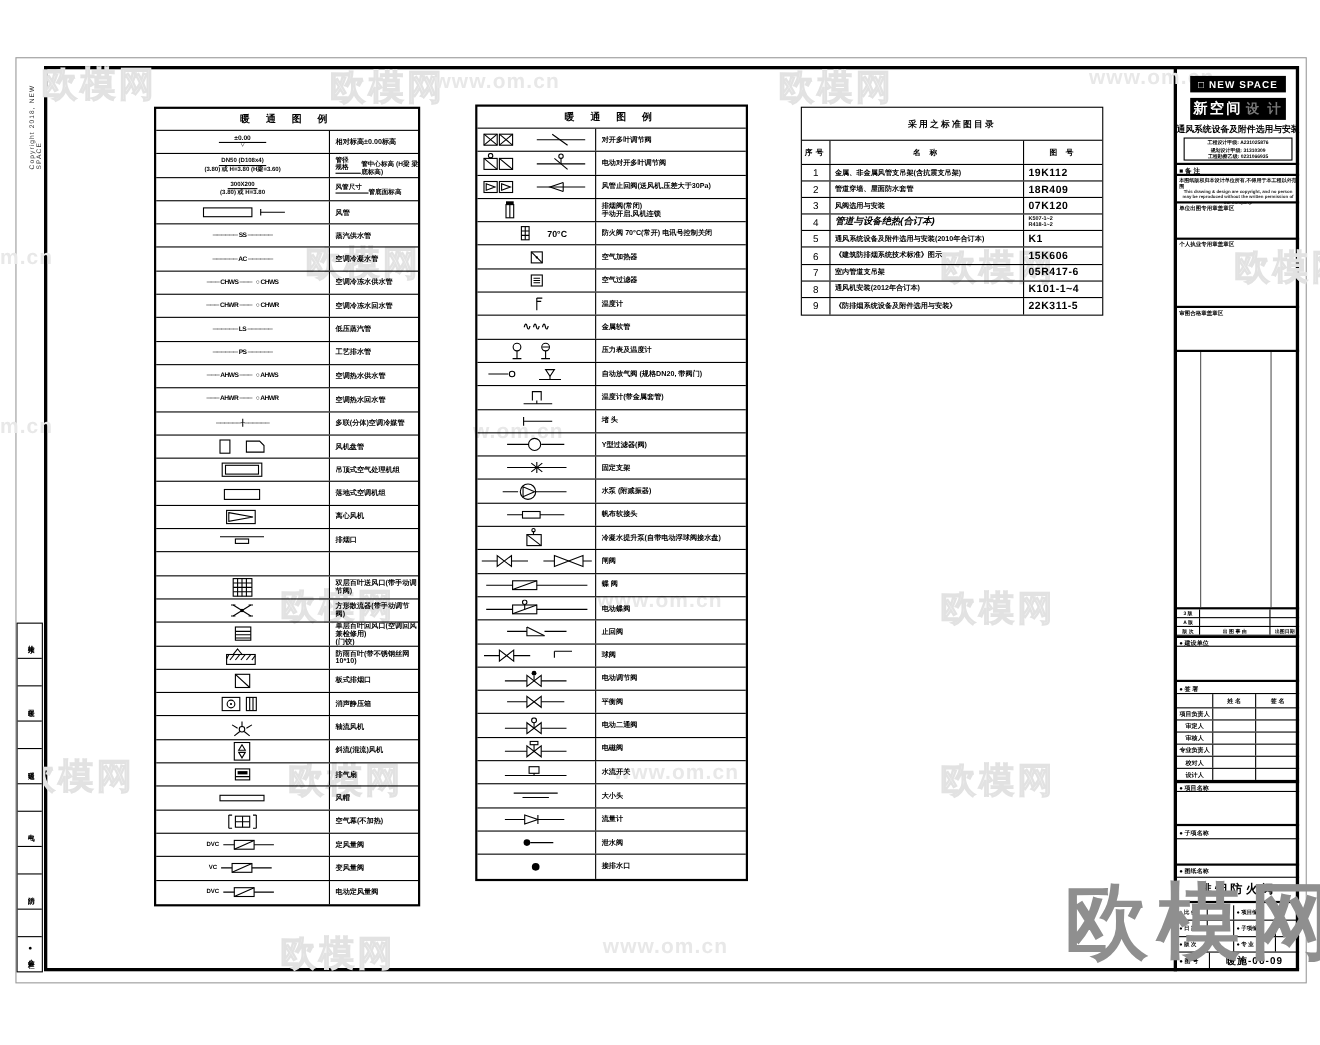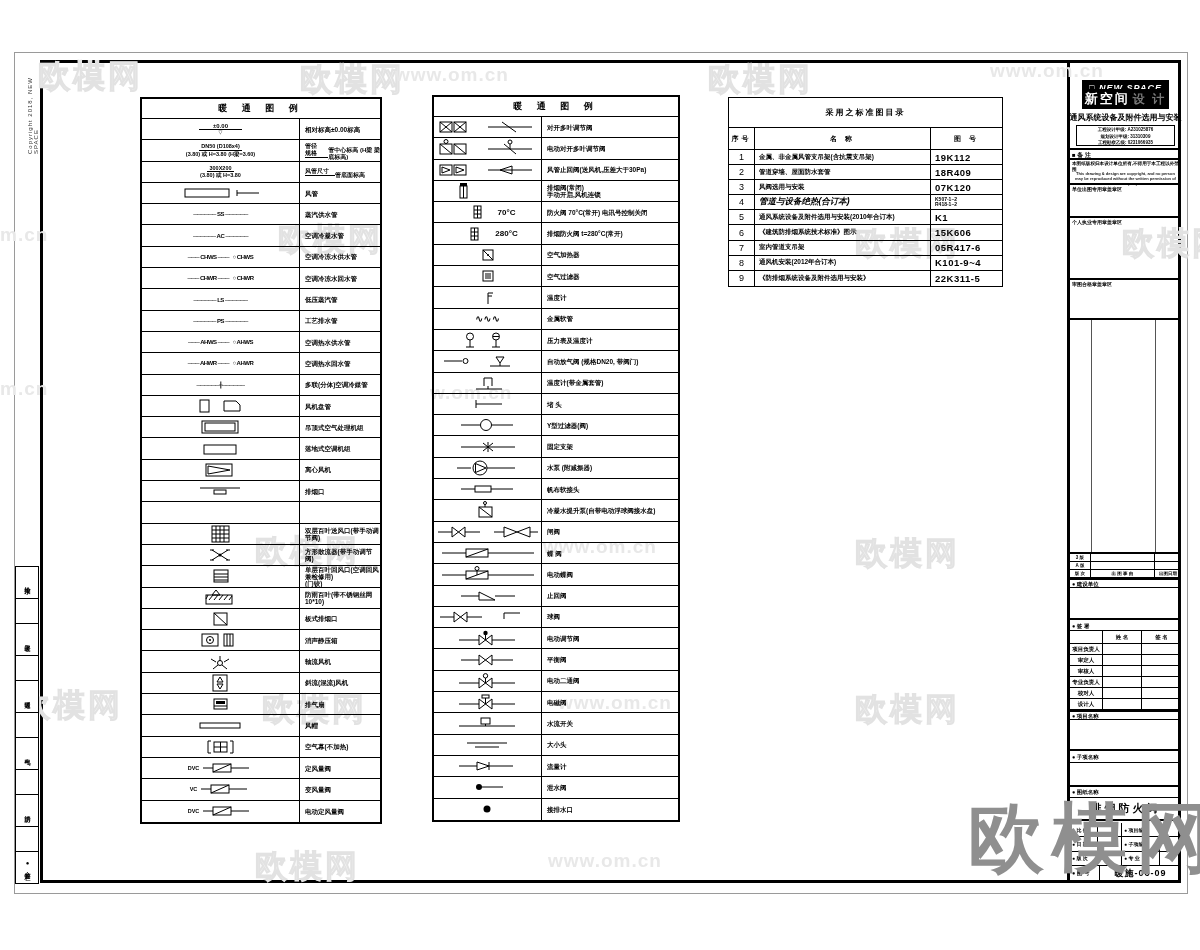--- a/index.html
+++ b/index.html
@@ -503,32 +503,20 @@
               <line x1="17.5" y1="2" x2="17.5" y2="14"></line>
               <line x1="14" y1="6" x2="21" y2="6"></line>
               <line x1="14" y1="10" x2="21" y2="10"></line>
             </svg>
             <span class="firetx">70°C</span>
           </div>
           <div class="clab" style="width: 136px;">防火阀  70°C(常开) 电讯号控制关闭</div>
         </div>
         <div class="lrow" style="height: 21.3px;">
           <div class="csym" style="width: 108px;">
-            <svg width="34" height="16">
-              <rect x="14" y="2" width="7" height="12"></rect>
-              <line x1="17.5" y1="2" x2="17.5" y2="14"></line>
-              <line x1="14" y1="6" x2="21" y2="6"></line>
-              <line x1="14" y1="10" x2="21" y2="10"></line>
-            </svg>
-            <span class="firetx">280°C</span>
-          </div>
-          <div class="clab" style="width: 136px;">排烟防火阀  t=280°C(常开)</div>
-        </div>
-        <div class="lrow" style="height: 21.3px;">
-          <div class="csym" style="width: 108px;">
             <svg width="60" height="16">
               <rect x="25" y="3" width="10" height="10"></rect>
               <line x1="25" y1="3" x2="35" y2="13"></line>
               <circle cx="30" cy="8" r="1" class="f"></circle>
             </svg>
           </div>
           <div class="clab" style="width: 136px;">空气加热器</div>
         </div>
         <div class="lrow" style="height: 21.3px;">
           <div class="csym" style="width: 108px;">
@@ -851,32 +839,32 @@
           <div class="std-c std-code">15K606</div>
         </div>
         <div class="std-row" style="height: 15.1px;">
           <div class="std-c std-no">7</div>
           <div class="std-c std-name">室内管道支吊架</div>
           <div class="std-c std-code">05R417-6</div>
         </div>
         <div class="std-row" style="height: 15.1px;">
           <div class="std-c std-no">8</div>
           <div class="std-c std-name">通风机安装(2012年合订本)</div>
-          <div class="std-c std-code">K101-9~4</div>
+          <div class="std-c std-code">K101-1~4</div>
         </div>
         <div class="std-row" style="height: 15.1px;">
           <div class="std-c std-no">9</div>
           <div class="std-c std-name">《防排烟系统设备及附件选用与安装》</div>
           <div class="std-c std-code">22K311-5</div>
         </div>
       </div>
   </div>
 
   <div class="abs tb" style="top:60px;height:823px;">
-    <div class="tb-sec" id="tb-logo1" style="top:20px;left:12px;width:87px;height:15px;font-style:italic;">□ NEW SPACE</div>
+    <div class="tb-sec" id="tb-logo1" style="top:9px;left:12px;width:87px;height:15px;">□ NEW SPACE</div>
     <div class="tb-sec" id="tb-logo2" style="top:29px;left:12px;width:87px;height:20px;">
       <span class="lm">新空间</span>
       <span class="ls">设 计</span>
     </div>
     <div class="tb-sec" id="tb-company" style="top:51px;height:12px;">通风系统设备及附件选用与安装</div>
     <div class="tb-sec" id="tb-cred" style="top:65px;left:6px;width:99px;height:21px;">
       <div>工程设计甲级: A231025876</div>
       <div>规划设计甲级: 31310309</div>
       <div>工程勘察乙级: 0231066935</div>
     </div>

